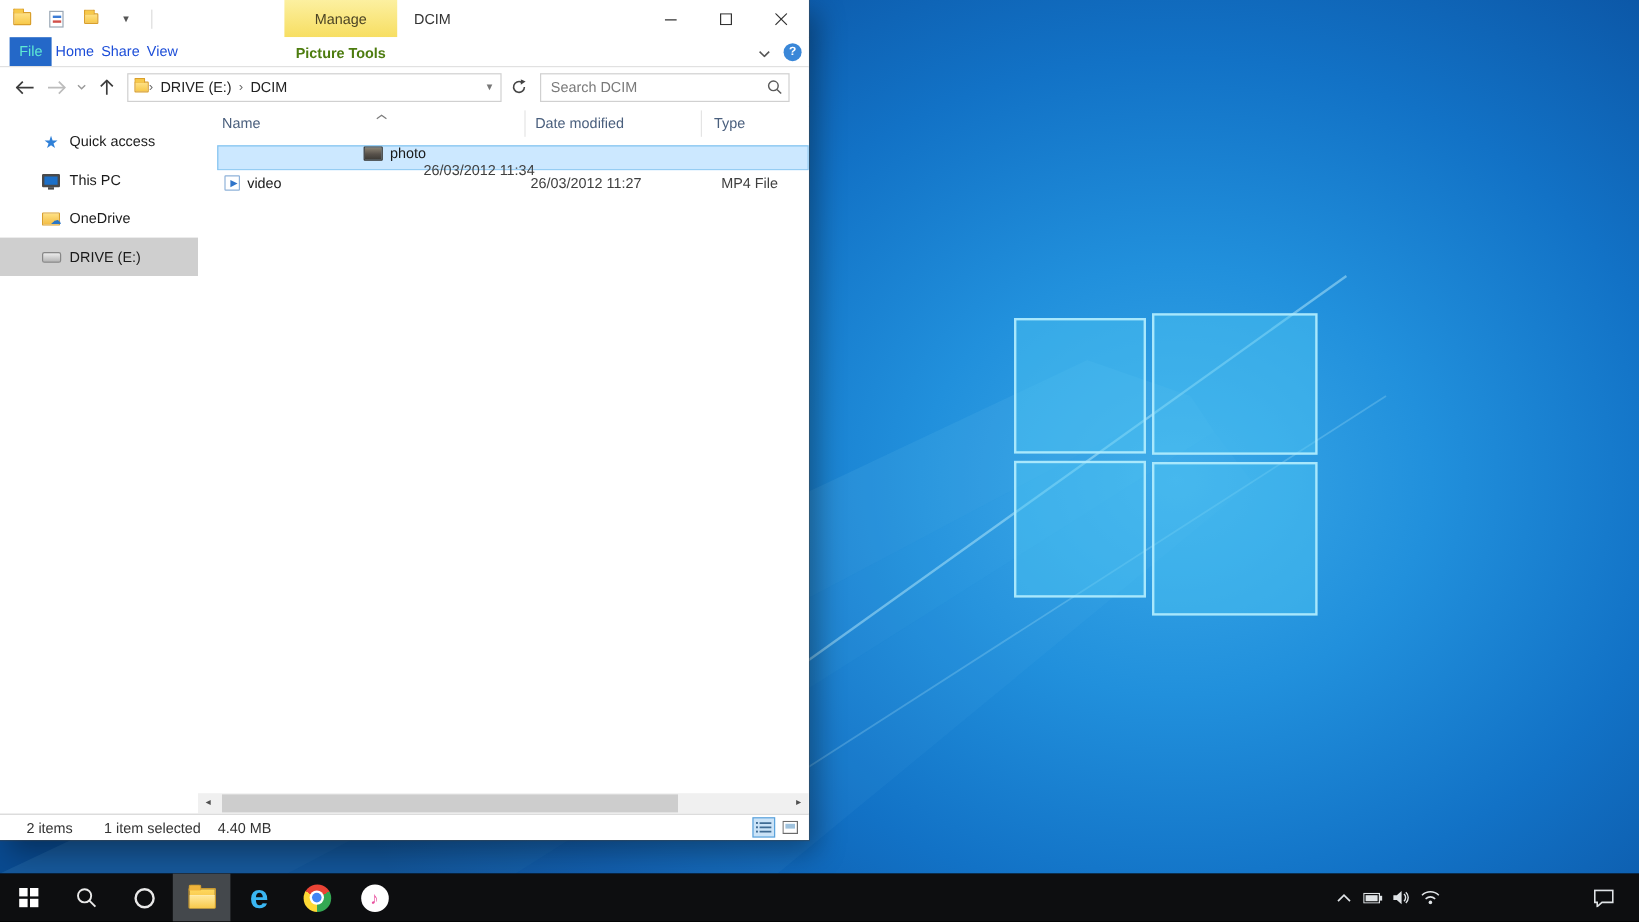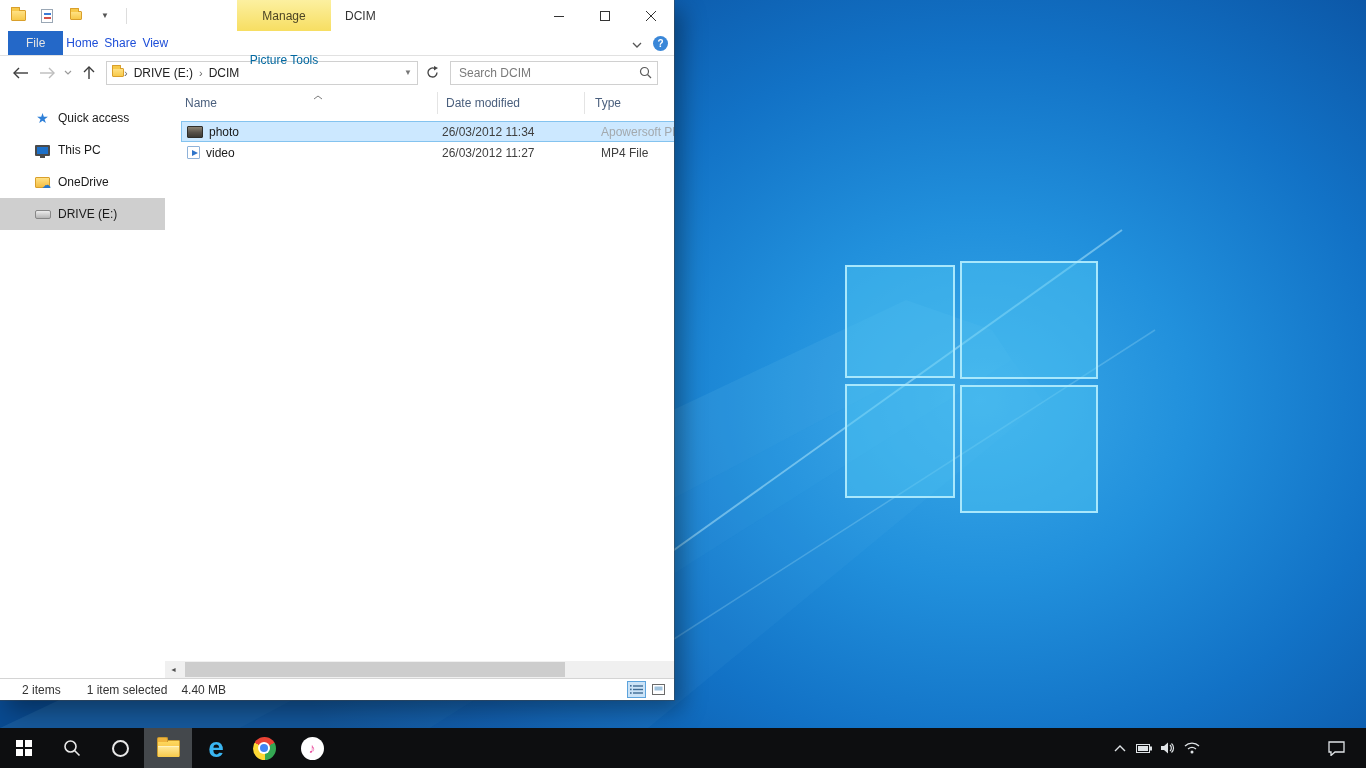--- a/index.html
+++ b/index.html
@@ -40,22 +40,22 @@
     display:flex; align-items:center; justify-content:center;
     color:#4c4425; font-size:12px;
   }
   .win-title { position:absolute; left:345px; top:0; height:31px; display:flex; align-items:center; color:#333; }
   .win-controls { position:absolute; right:0; top:0; height:31px; display:flex; }
   .wc { width:46px; height:31px; display:flex; align-items:center; justify-content:center; }
 
   
   .tabrow { position:relative; height:25px; flex:0 0 25px; display:flex; align-items:stretch; border-bottom:1px solid #e1e1e1; background:#fff; }
   .tab { display:flex; align-items:center; padding:0 3px; color:#1d4ed8; }
-  .tab.file { background:#2468c8; color:#e5e5e5; margin-left:8px; padding:0 18px; }
-  .tab.picture-tools { position:absolute; left:237px; top:0; width:94px; height:25px; justify-content:center; padding:0; font-weight:normal; color:#0369a1;margin-top:16px; }
+  .tab.file { background:#2468c8; color:#5eead4; margin-left:8px; padding:0 8px; }
+  .tab.picture-tools { position:absolute; left:237px; top:0; width:94px; height:25px; justify-content:center; padding:0; font-weight:bold; color:#4d7c0f; }
   .tab-right { position:absolute; right:6px; top:0; height:25px; display:flex; align-items:center; gap:11px; }
   .help-circle { width:15px; height:15px; border-radius:50%; background:#3a87d8; color:#fff; font-size:10px; font-weight:bold; display:flex; align-items:center; justify-content:center; }
 
   
   .addressrow { height:33px; flex:0 0 33px; display:flex; align-items:center; padding:0 8px; background:#fff; }
   .nav-btn { width:26px; height:26px; display:flex; align-items:center; justify-content:center; }
   .nav-btn.narrow { width:16px; }
   .addressbox { display:flex; align-items:center; height:24px; width:312px; margin-left:4px; border:1px solid #d0d0d0; background:#fff; padding-left:5px; }
   .crumb-ico { flex:0 0 auto; }
   .crumb { padding:0 6px; color:#222; white-space:nowrap; }
@@ -87,21 +87,21 @@
   .filelist { flex:1; position:relative; }
   .list-header { display:flex; height:22px; margin-top:3px; margin-left:16px; color:#4a5f7d; position:relative; }
   .hcell { display:flex; align-items:center; }
   .hcell.name { width:257px; padding-left:4px; border-right:1px solid #e4e4e4; }
   .hcell.date { width:147px; padding-left:8px; border-right:1px solid #e4e4e4; }
   .hcell.type { flex:1; padding-left:10px; }
   .sort-caret { position:absolute; left:132px; top:-3px; }
 
   .rows { margin-top:7px; margin-left:16px; }
   .frow { display:flex; align-items:center; height:21px; }
-  .frow.selected { background:#cce8ff; box-shadow:inset 0 0 0 1px #84c3ef; }
+  .frow.selected { background:#cce8ff; box-shadow:inset 0 0 0 1px #84c3ef;flex-direction:column; }
   .fcell.name { width:261px; display:flex; align-items:center; gap:6px; padding-left:6px; color:#1a1a1a; }
   .fcell.date { width:149px; color:#3f3f3f; }
   .fcell.type { flex:1; padding-left:10px; white-space:nowrap; overflow:hidden; color:#3f3f3f; }
   .fcell.type.muted { color:#a3a9ae; }
   .ico-photo { width:16px; height:12px; background:linear-gradient(180deg,#8a8273 0%,#57514a 55%,#3c3a35 100%); border:1px solid #2f2e2b; border-radius:1px; }
   .ico-video { position:relative; width:13px; height:13px; background:#fff; border:1px solid #8fb2d9; border-radius:1px; }
   .ico-video::after { content:""; position:absolute; left:4px; top:3px; border-left:6px solid #2f74c9; border-top:3.5px solid transparent; border-bottom:3.5px solid transparent; }
 
   .hscroll { position:absolute; left:0; right:0; bottom:0; height:17px; background:#f0f0f0; display:flex; align-items:center; }
   .hs-arrow { width:17px; height:17px; display:flex; align-items:center; justify-content:center; color:#505050; font-size:7px; }

